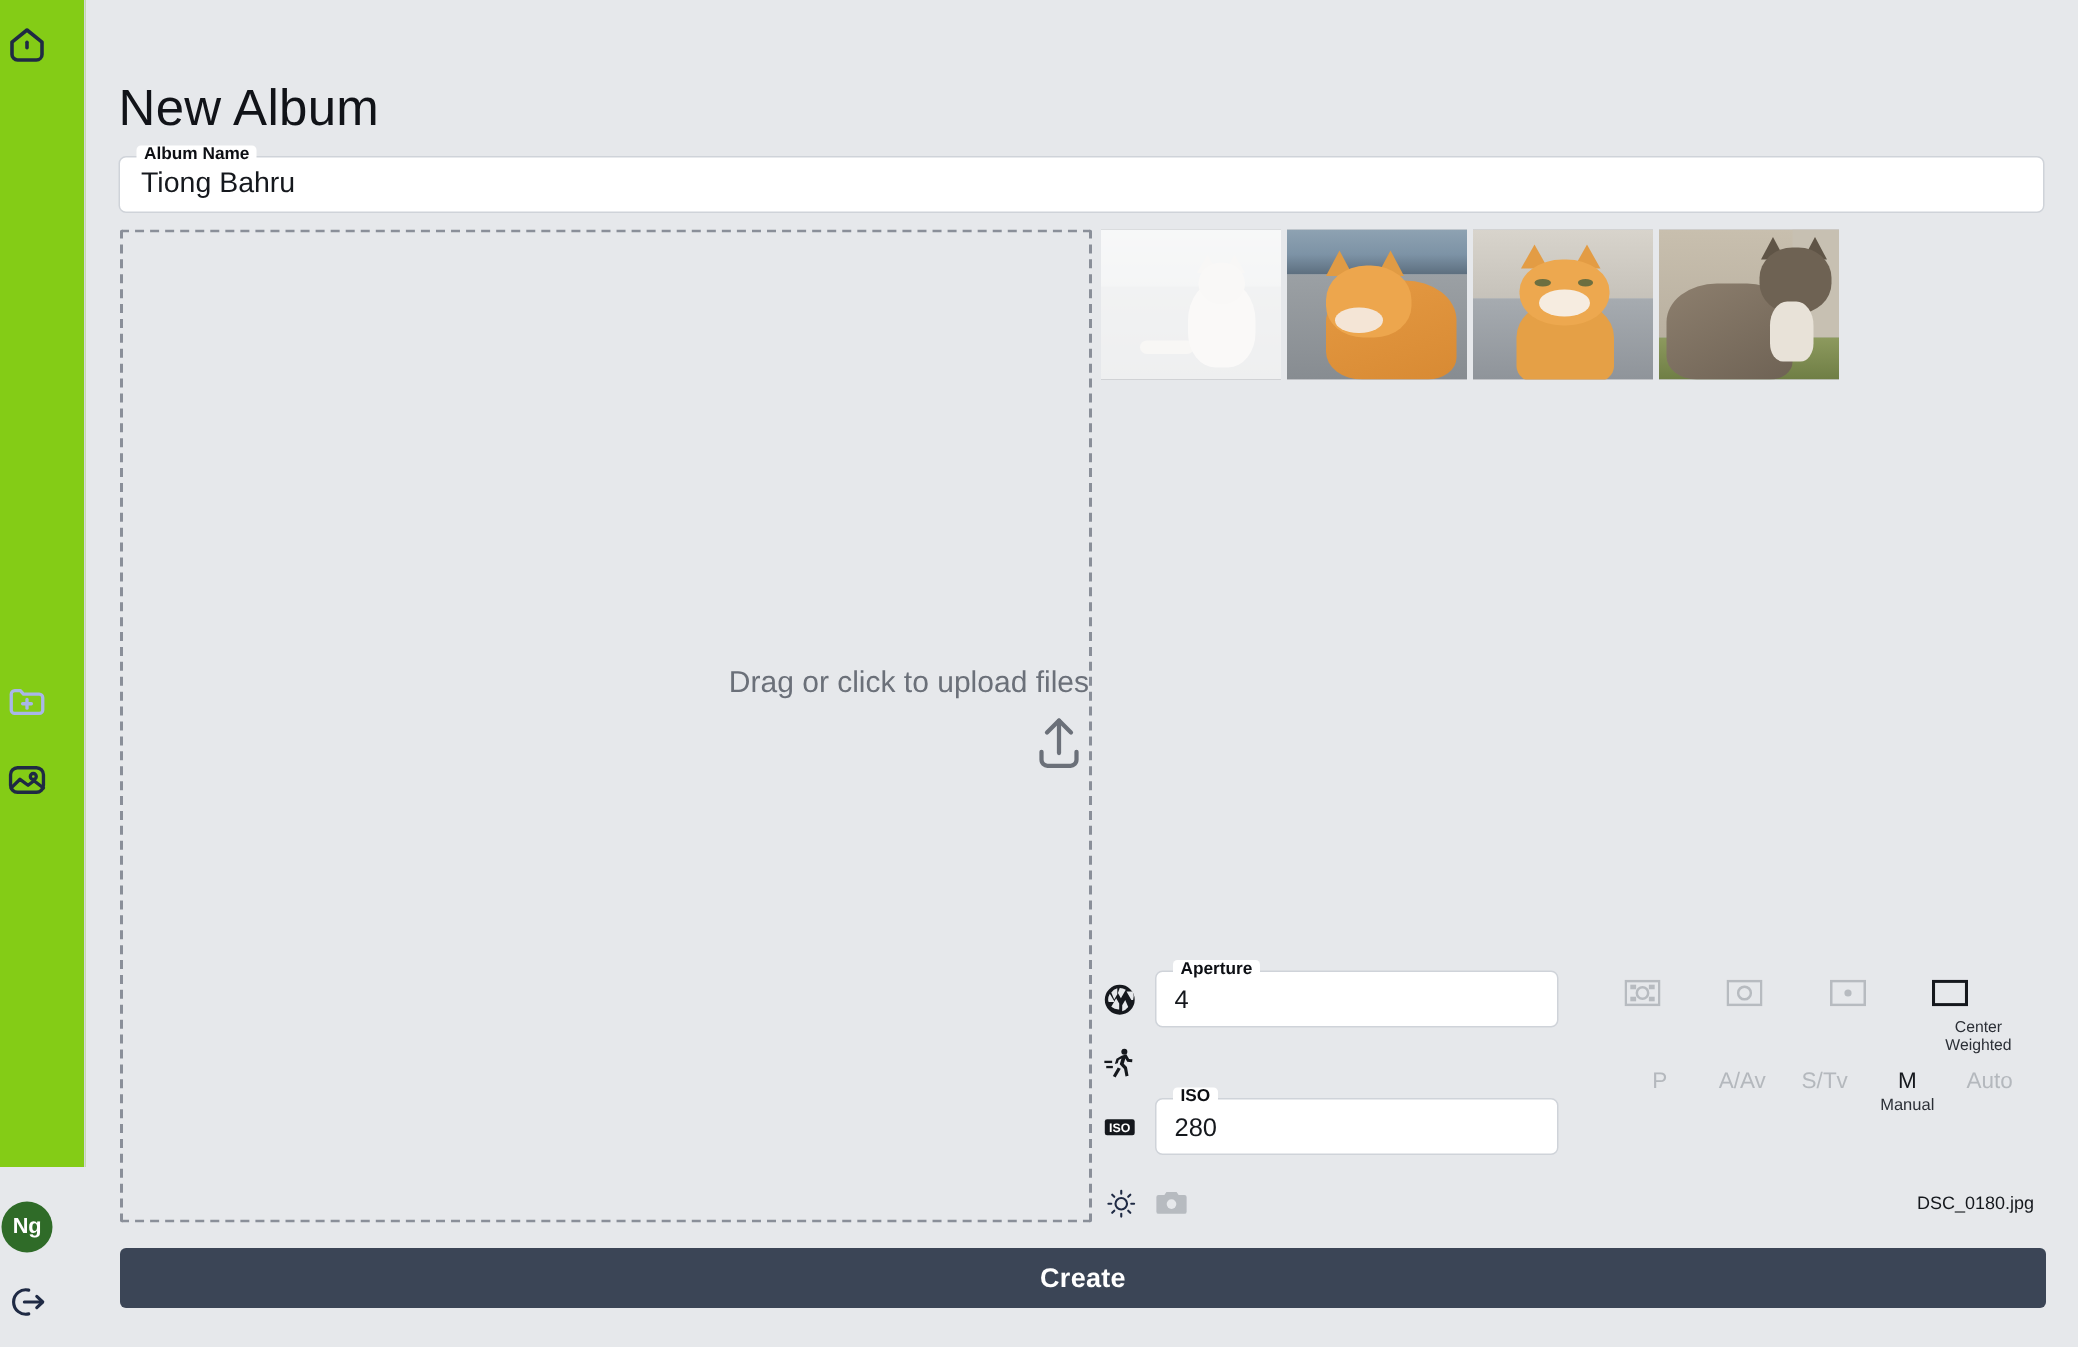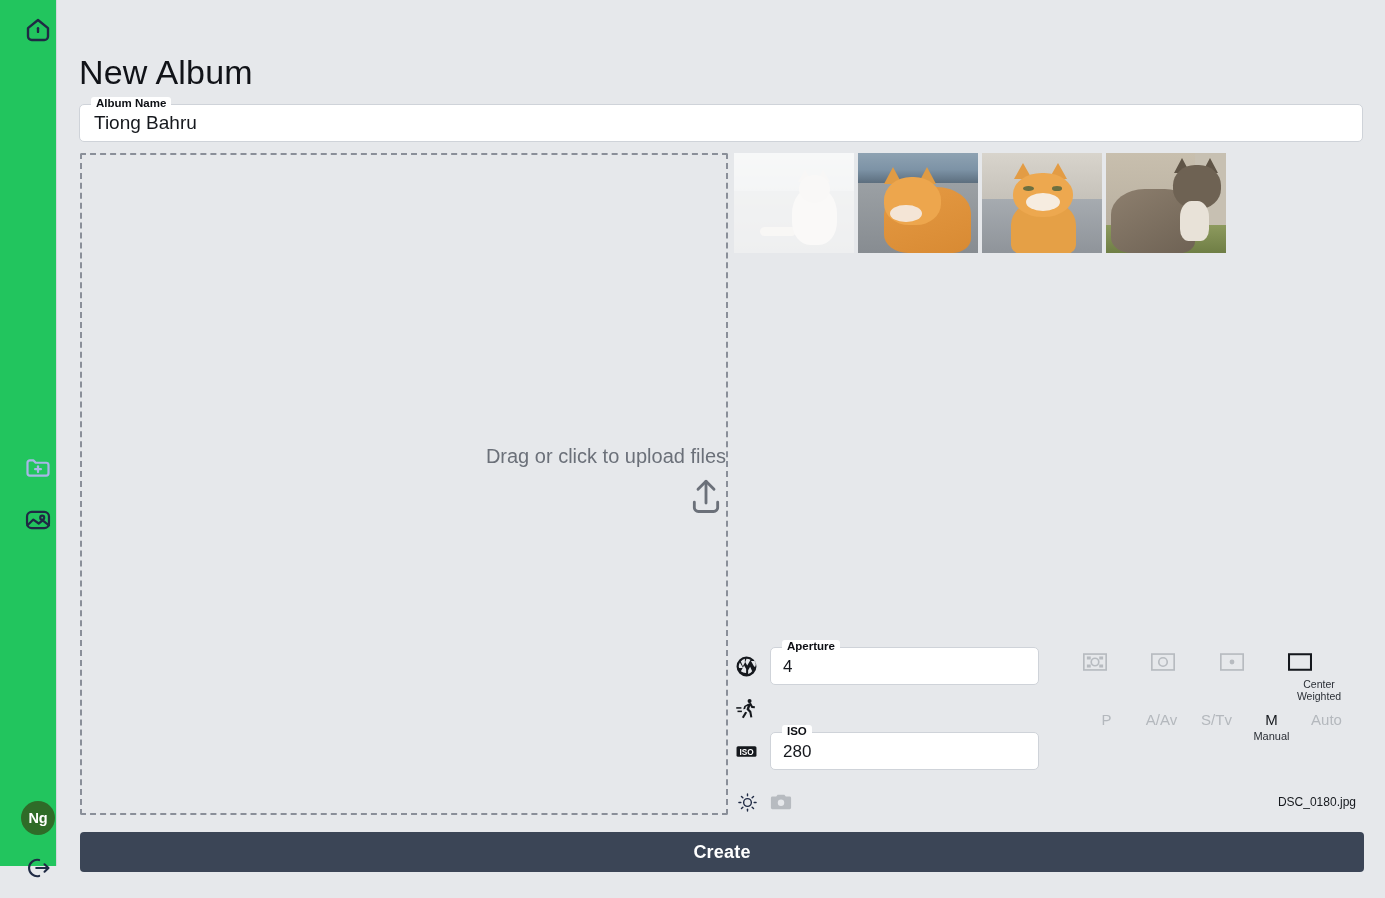--- a/index.html
+++ b/index.html
@@ -13,26 +13,26 @@
   #app {
     position: relative;
     width: 1385px; height: 898px;
     display: flex;
     background: #e6e8eb;
   }
 
   
   #sidebar {
     width: 57px;
-    height: 866px;
-    background: #22c55e;
+    height: 778px;
+    background: #84cc16;
     border-right: 1px solid #d4d7dc;
     display: flex;
     flex-direction: column;
-    align-items: flex-end;
+    align-items: flex-start;
     flex: 0 0 57px;
     position: relative;
   }
   .side-icon {
     width: 36px; height: 36px;
     display: flex; align-items: center; justify-content: center;
     cursor: pointer;
   }
   #side-home { margin-top: 14px; }
   #side-newalbum { position: absolute; top: 452px; }

